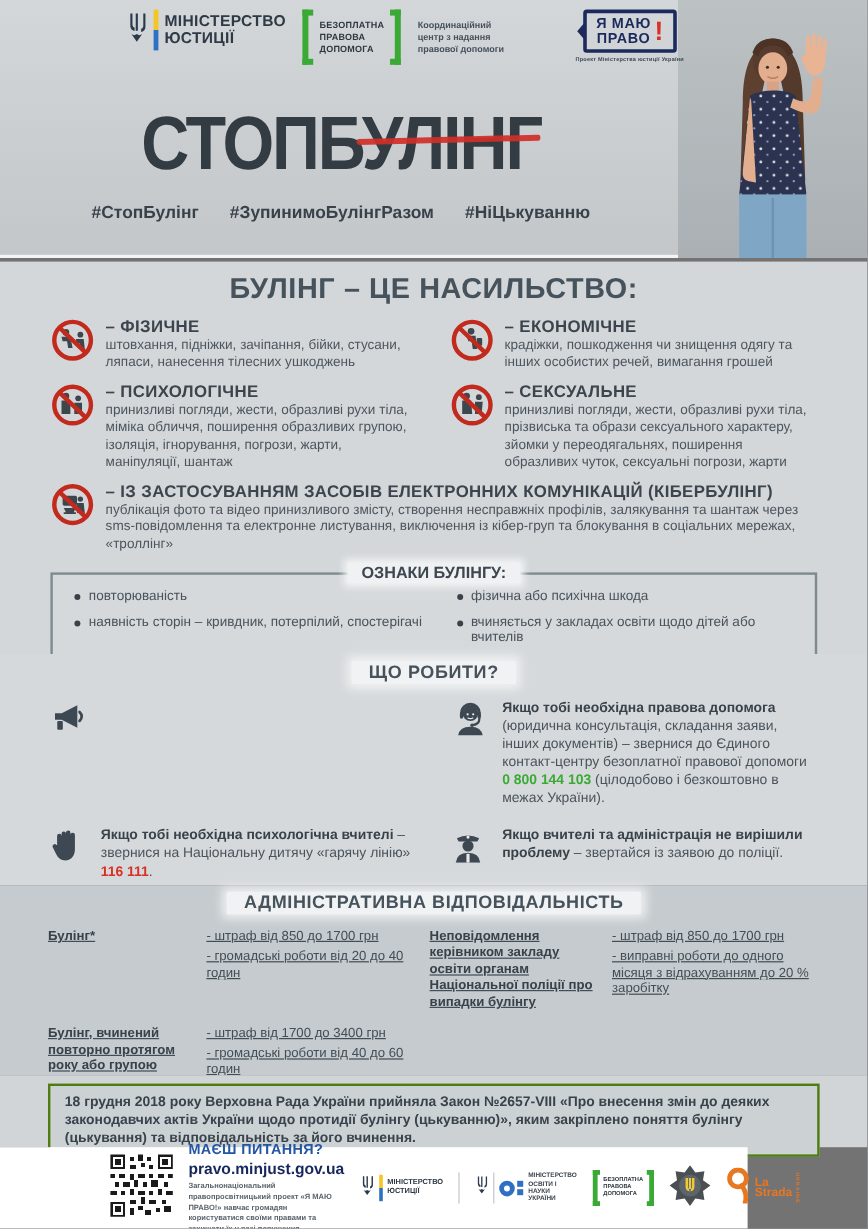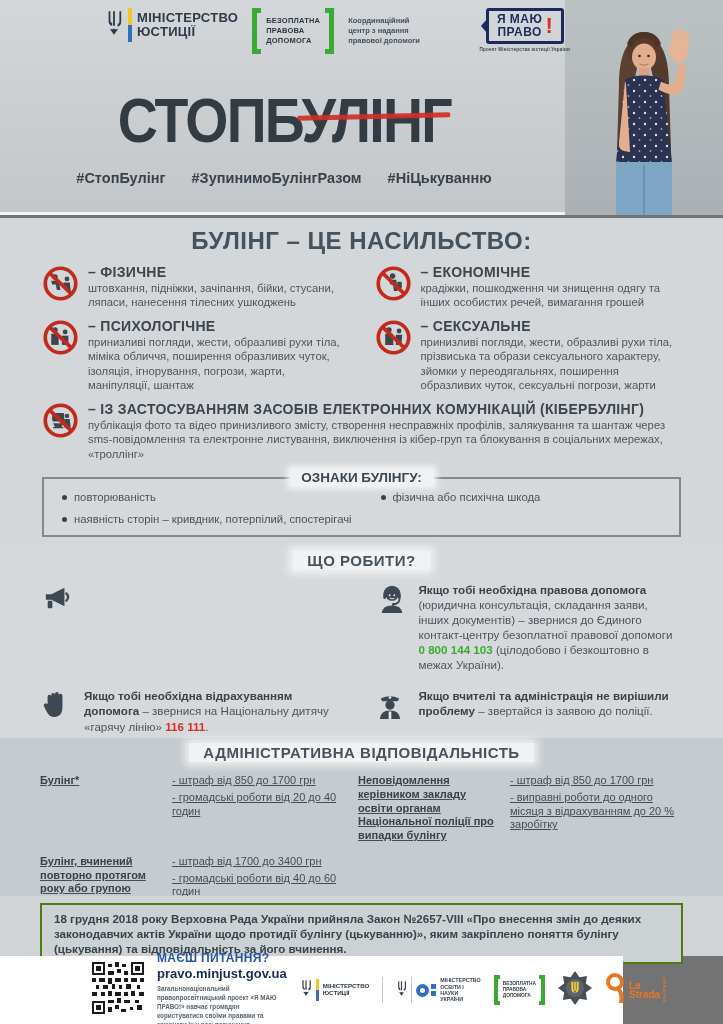--- a/index.html
+++ b/index.html
@@ -249,21 +249,21 @@
               <circle cx="20" cy="20" r="16.5" fill="none" stroke="#c22a1d" stroke-width="4"></circle>
               <circle cx="14" cy="12" r="3" fill="#3e464d"></circle>
               <path d="M10 16 h8 v12 h-8 Z" fill="#3e464d"></path>
               <circle cx="25" cy="14" r="2.6" fill="#3e464d"></circle>
               <path d="M21.5 18 h7 v10 h-7 Z" fill="#3e464d"></path>
               <line x1="8.5" y1="9" x2="31.5" y2="31" stroke="#c22a1d" stroke-width="4"></line>
             </svg>
         </span>
         <div>
             <div class="v-name">– ПСИХОЛОГІЧНЕ</div>
-          <div class="v-desc">принизливі погляди, жести, образливі рухи тіла, міміка обличчя, поширення образливих чуток, ізоляція, ігнорування, погрози, жарти, маніпуляції, шантаж</div>
+          <div class="v-desc">принизливі погляди, жести, образливі рухи тіла, міміка обличчя, поширення образливих групою, ізоляція, ігнорування, погрози, жарти, маніпуляції, шантаж</div>
           </div>
       </div>
 
       <div class="v-item">
         <span class="v-icon">
           <svg width="37" height="37" viewBox="0 0 40 40">
               <circle cx="20" cy="20" r="16.5" fill="none" stroke="#c22a1d" stroke-width="4"></circle>
               <circle cx="15" cy="12" r="3" fill="#3e464d"></circle>
               <path d="M11 16 h8 l1 12 h-9 Z" fill="#3e464d"></path>
               <circle cx="26" cy="13" r="2.6" fill="#3e464d"></circle>
@@ -302,20 +302,24 @@
             <span class="dot"></span>
             <span>повторюваність</span>
           </div>
         <div class="sign">
             <span class="dot"></span>
             <span>фізична або психічна шкода</span>
           </div>
         <div class="sign">
             <span class="dot"></span>
             <span>наявність сторін – кривдник, потерпілий, спостерігачі</span>
+          </div>
+        <div class="sign">
+            <span class="dot"></span>
+            <span>вчиняється у закладах освіти щодо дітей або вчителів</span>
           </div>
       </div>
     </div>
   </div>
 
   <div class="sec-actions">
     <div class="sec-h actions-title">
       <span class="band">ЩО РОБИТИ?</span>
     </div>
     <div class="a-grid">
@@ -347,21 +351,21 @@
           <b>Якщо тобі необхідна правова допомога</b><span> (юридична консультація, складання заяви, інших документів) – звернися до Єдиного контакт-центру безоплатної правової допомоги </span><span class="phone" style="color: rgb(58, 170, 53);">0 800 144 103</span><span> (цілодобово і безкоштовно в межах України).</span>
         </div>
       </div>
       <div class="a-item">
         <span class="a-icon">
           <svg width="26" height="28" viewBox="0 0 28 30">
               <path d="M6 14 V6 a2 2 0 0 1 4 0 v6 V4 a2 2 0 0 1 4 0 v8 V3 a2 2 0 0 1 4 0 v9 V5 a2 2 0 0 1 4 0 v13 c0 6 -3.5 10 -8.5 10 c-4 0 -6.5 -2 -8.5 -6 l-3 -6 a2 2 0 0 1 3.4 -2 Z" fill="#3d4852"></path>
             </svg>
         </span>
         <div class="a-text">
-          <b>Якщо тобі необхідна відрахуванням допомога</b><span> – звернися на Національну дитячу «гарячу лінію» </span><span class="phone" style="color: rgb(217, 48, 37);">116 111</span><span>.</span>
+          <b>Якщо тобі необхідна психологічна вчителі</b><span> – звернися на Національну дитячу «гарячу лінію» </span><span class="phone" style="color: rgb(217, 48, 37);">116 111</span><span>.</span>
         </div>
       </div>
       <div class="a-item">
         <span class="a-icon">
           <svg width="26" height="28" viewBox="0 0 28 30">
               <path d="M4 8 q10 -5 20 0 l-1.6 3 h-16.8 Z" fill="#3d4852"></path>
               <circle cx="14" cy="7" r="1.4" fill="#e8eaec"></circle>
               <circle cx="14" cy="15" r="5" fill="#3d4852"></circle>
               <path d="M3 30 q1 -9 11 -9 q10 0 11 9 Z" fill="#3d4852"></path>
               <rect x="12.6" y="22" width="2.8" height="8" fill="#e8eaec"></rect>

